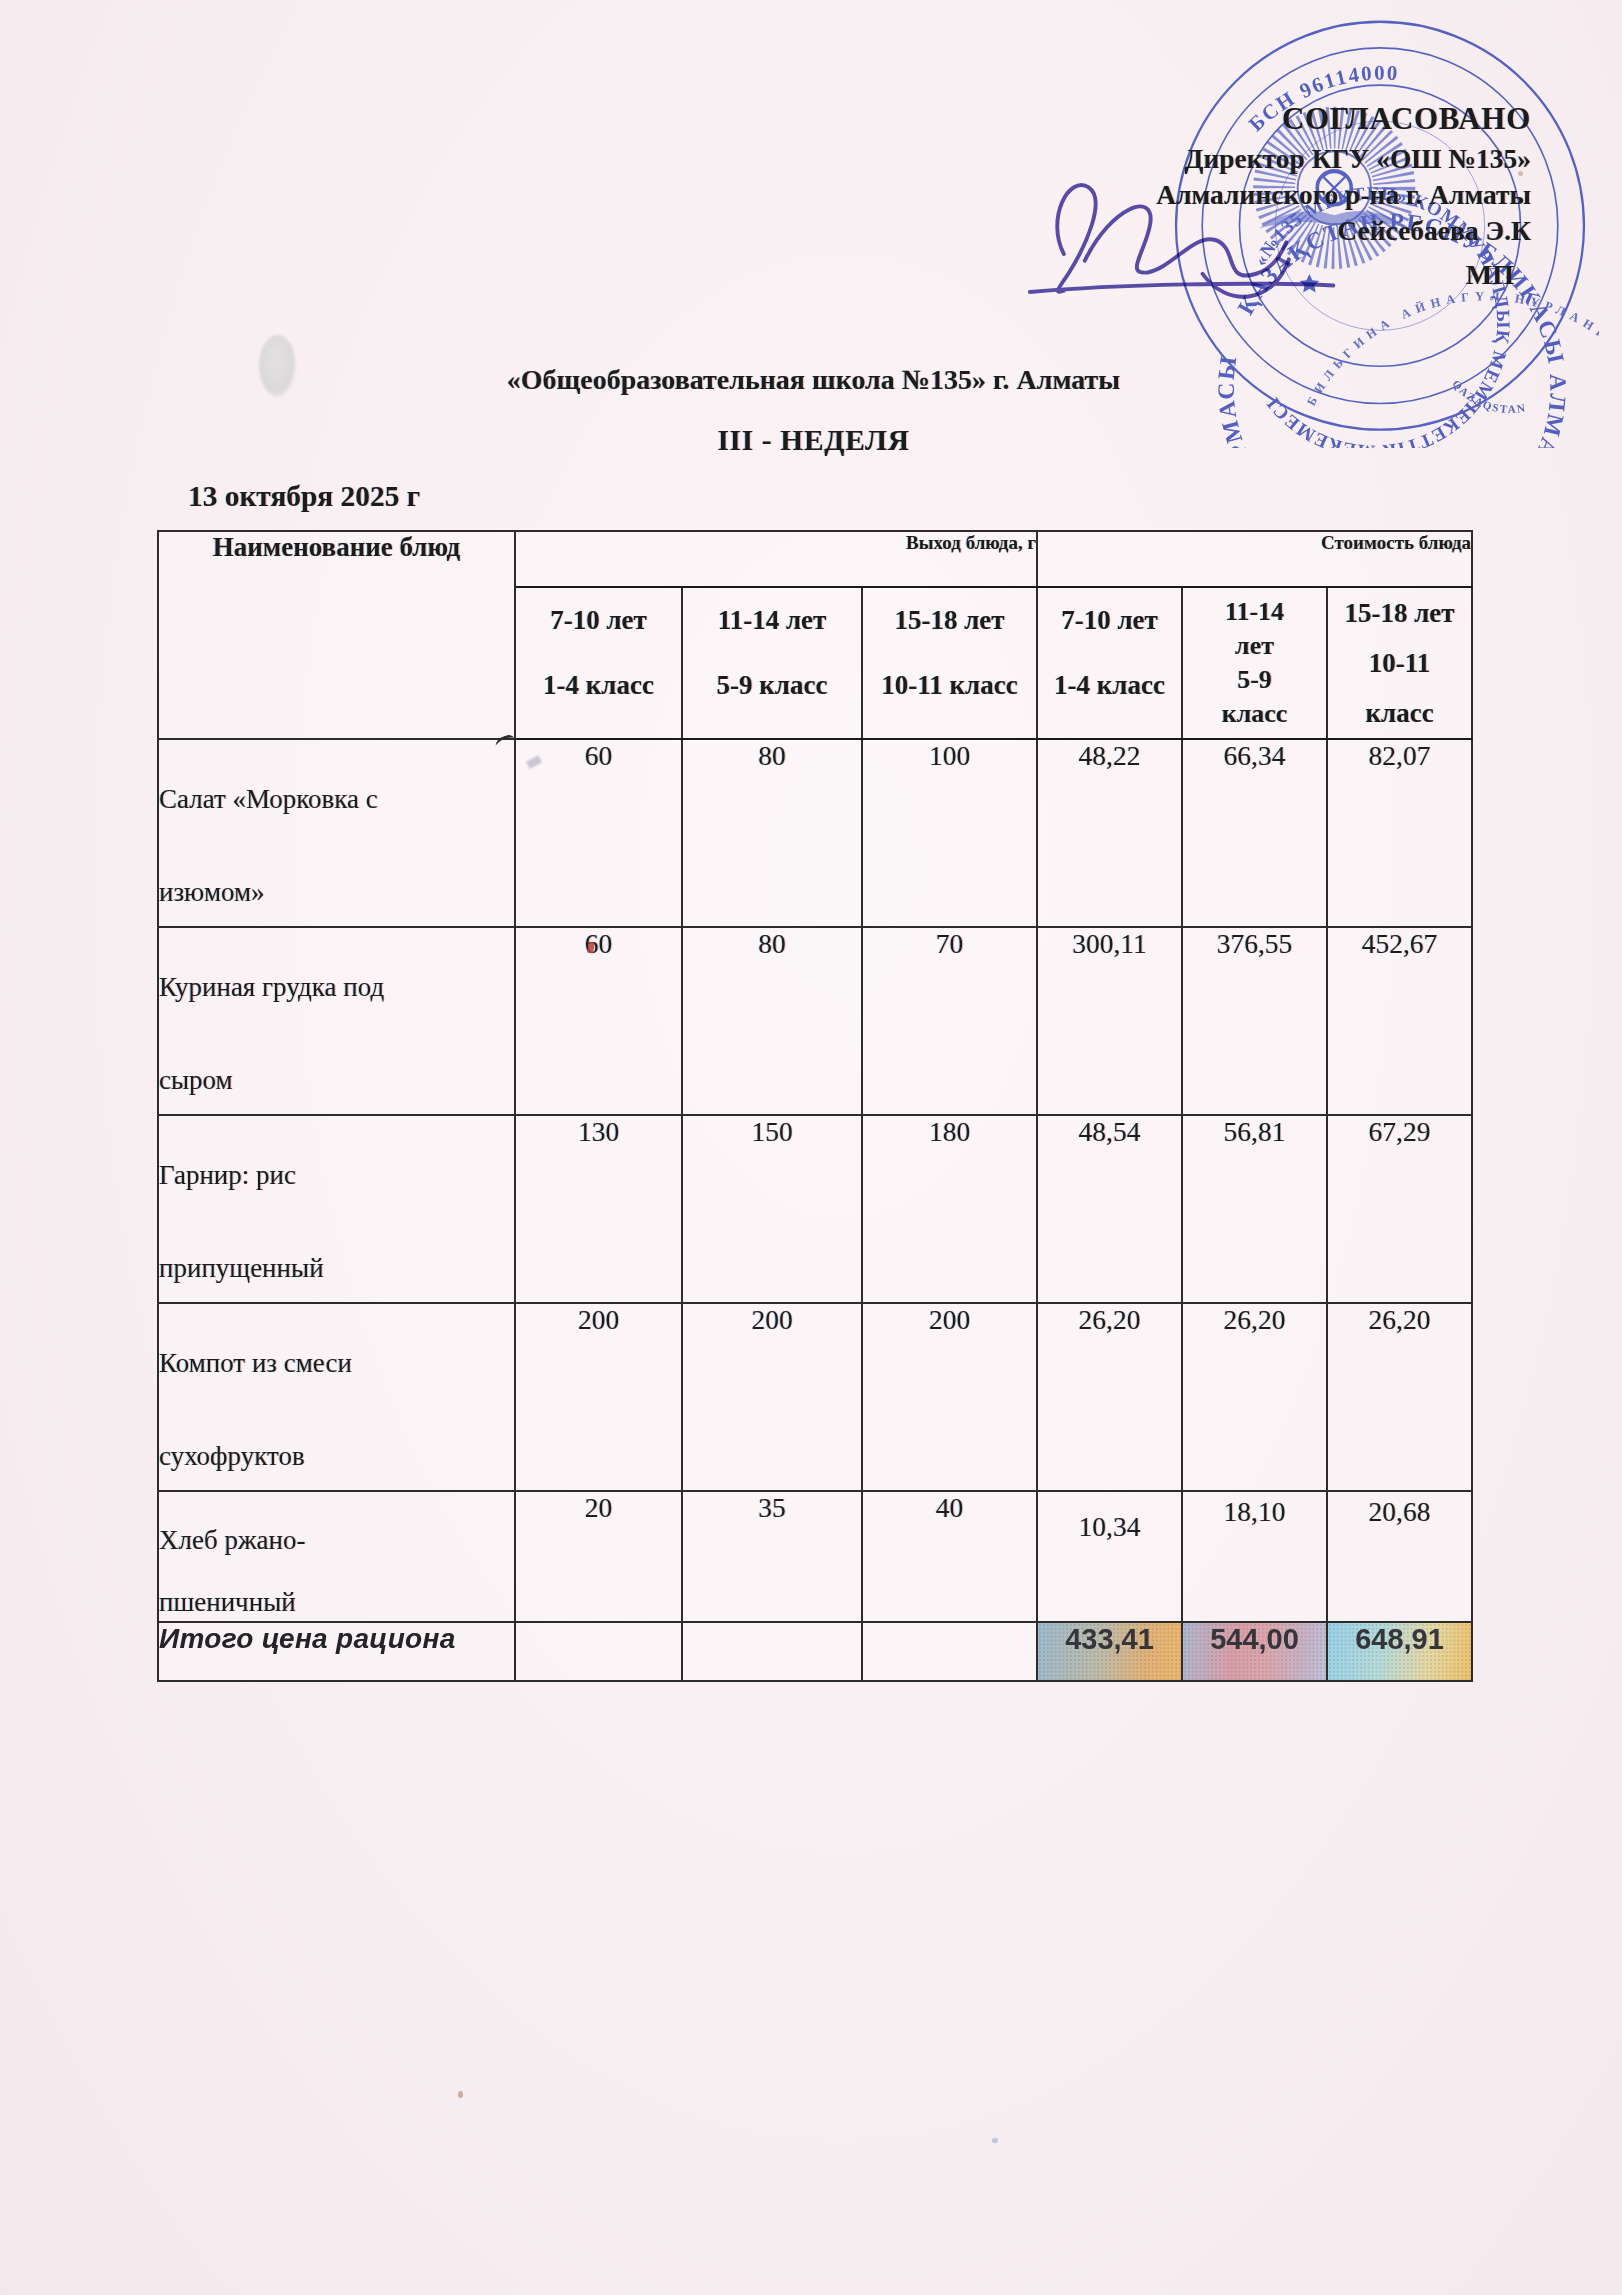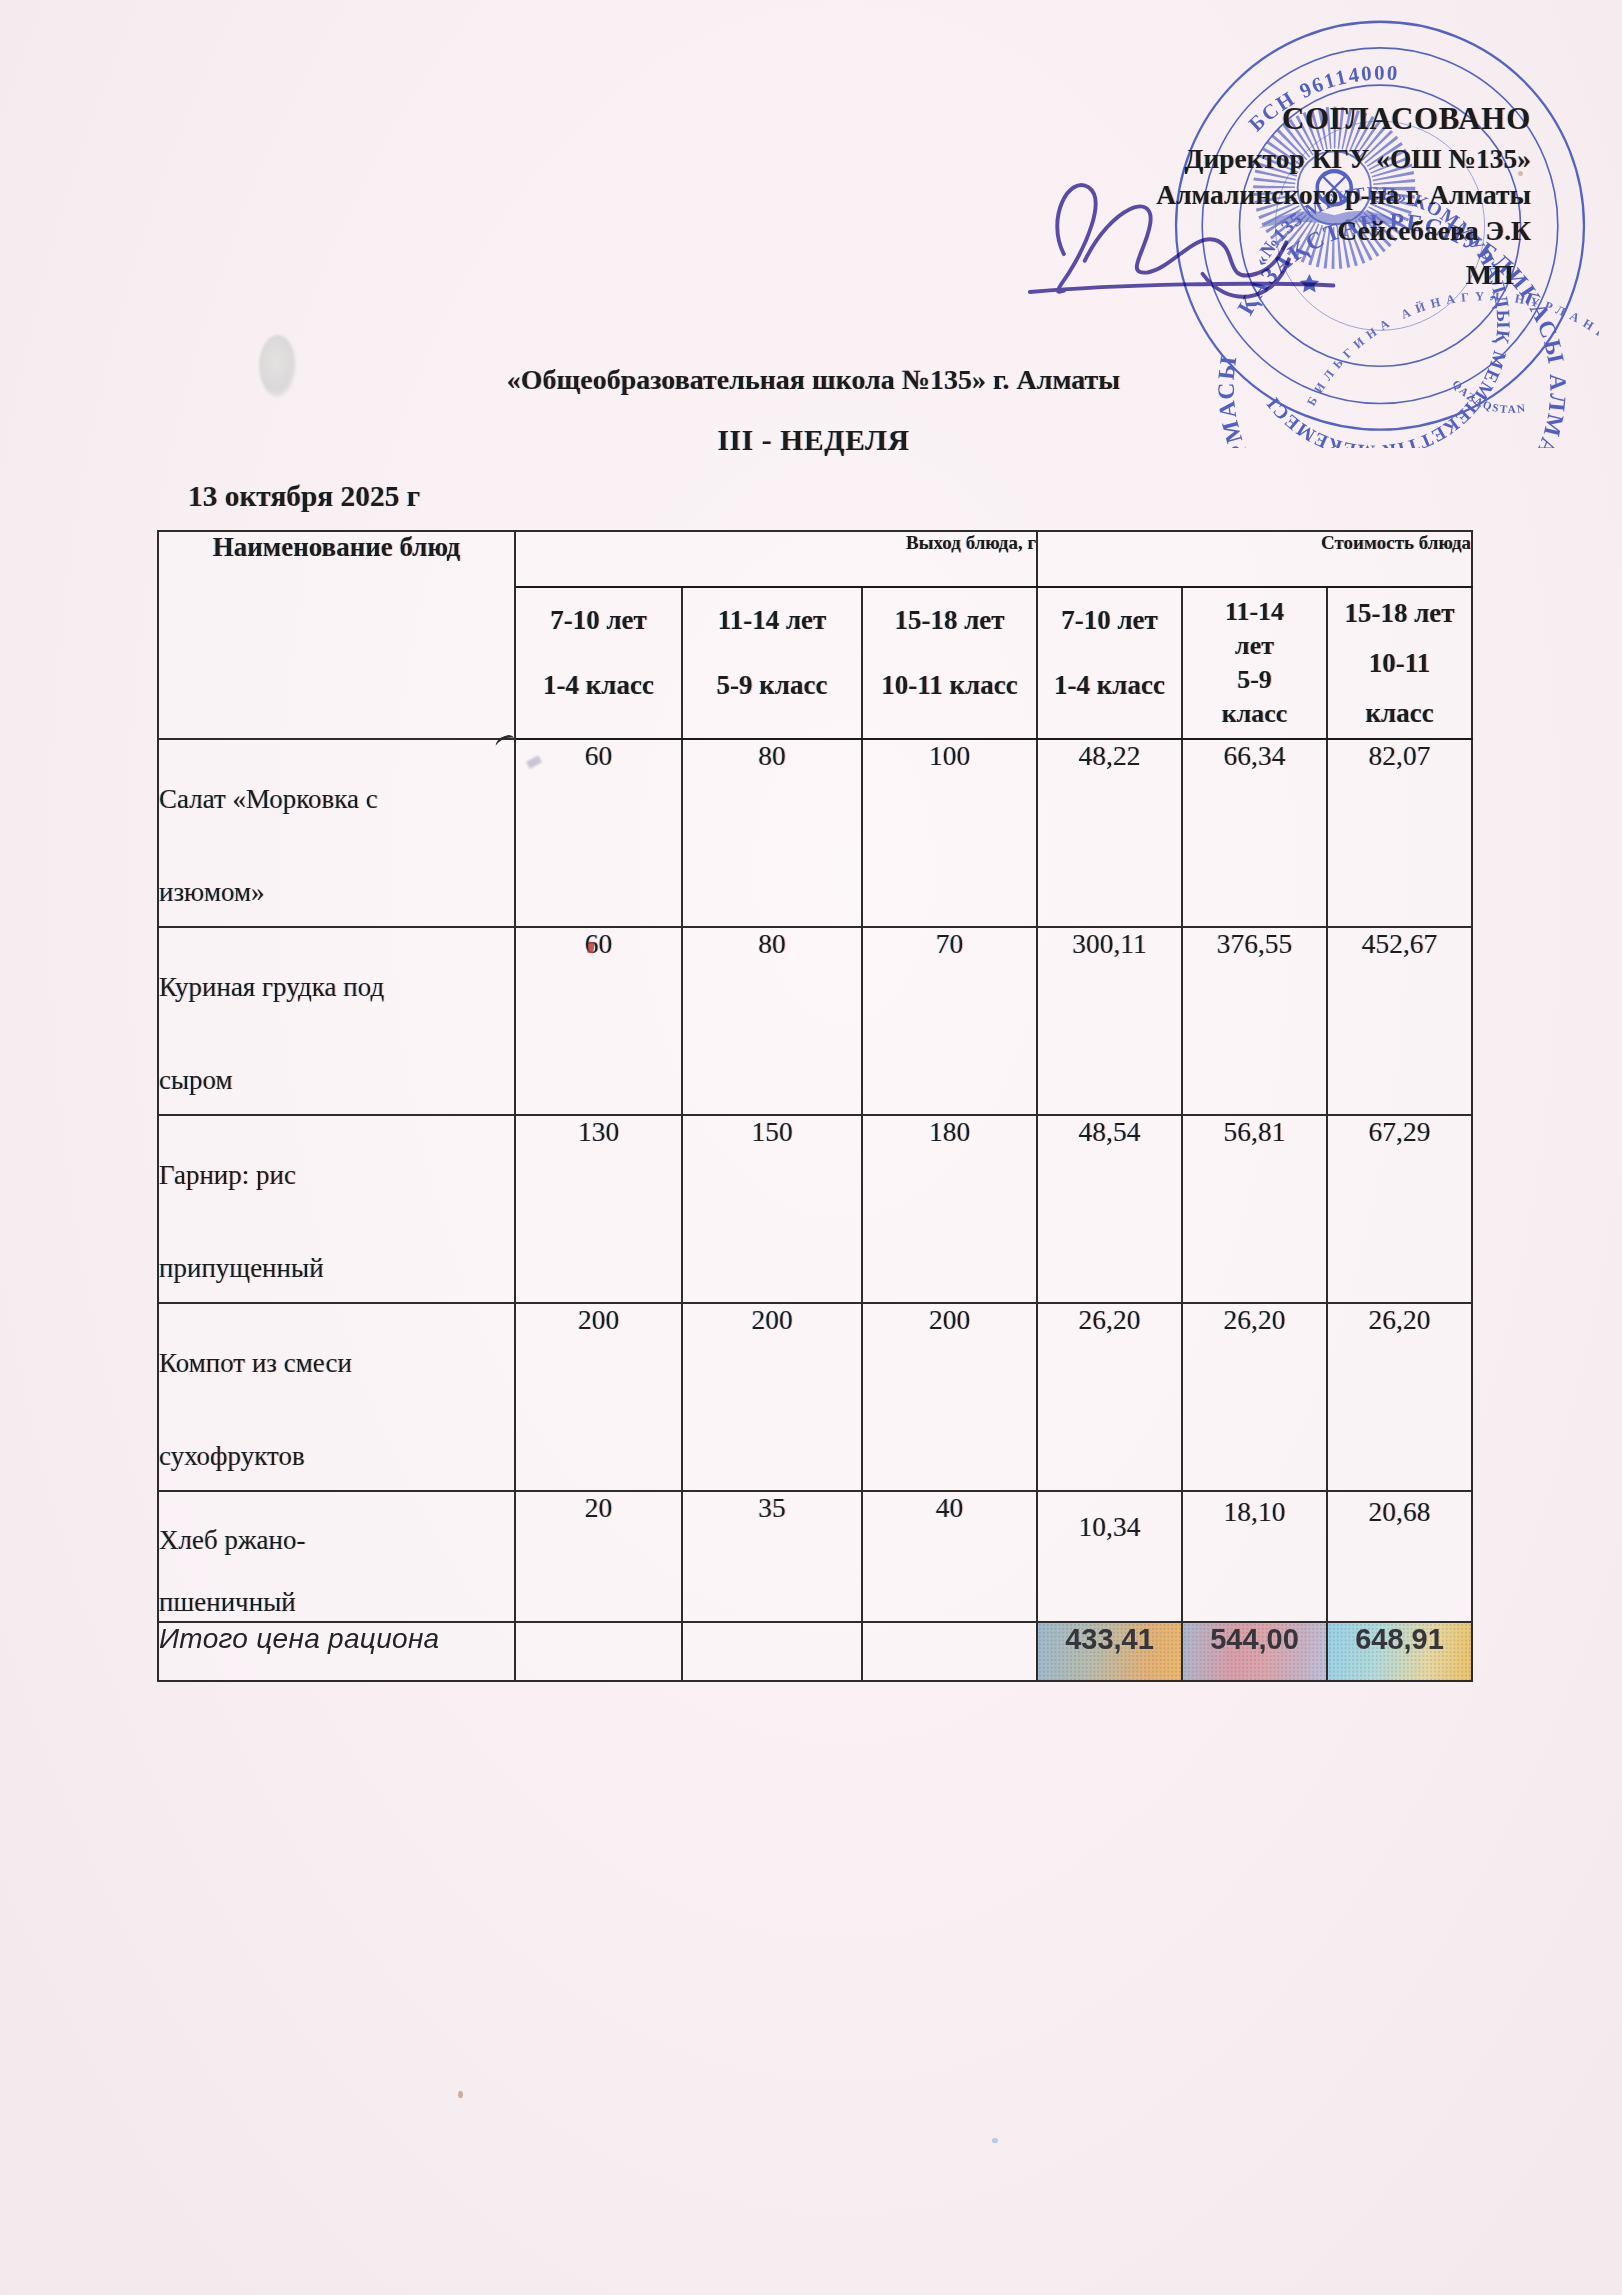--- a/index.html
+++ b/index.html
@@ -50,21 +50,21 @@
   thead tr.hrow2 th{border-bottom:2.6px solid #1a1a1a !important;}
   .sub{font-size:27px;text-align:center;vertical-align:bottom;padding-bottom:17px;line-height:65px;}
   .sub span{display:block;}
   .sub.mid4{vertical-align:middle;padding-bottom:0;line-height:34px;font-size:26px;}
   .sub.mid3{vertical-align:middle;padding-bottom:0;line-height:50px;}
   td.dish{font-size:27px;line-height:68px;padding:2.6px 5.2px 0 9.2px;}
   td.dish span{display:block;margin-top:25px;}
   td.num{font-size:27.5px;text-align:center;padding-top:10.5px;}
   td.low{vertical-align:bottom;padding-bottom:9.2px;padding-top:0;}
   tr.rtotal td{border-top:2.6px solid #151515;}
-  td.total-label{font-family:"Liberation Sans","DejaVu Sans",sans-serif;font-style:italic;font-weight:normal;
+  td.total-label{font-family:"Liberation Sans","DejaVu Sans",sans-serif;font-style:italic;font-weight:bold;
                  font-size:28px;padding:6.5px 0 0 10.5px;letter-spacing:0.3px;color:#242428;}
   td.hl{font-family:"Liberation Sans","DejaVu Sans",sans-serif;font-weight:bold;font-size:29px;color:#35353b;
         text-align:center;vertical-align:top;padding-top:9.2px;}
   td.hl0{background-image:
      radial-gradient(rgba(25,45,80,.14) 0.7px, transparent 1.1px),
      linear-gradient(100deg,#a2bbcb 4%,#bdbcab 42%,#e4b277 76%,#ecb86e 96%);
      background-size:3.9px 3.9px,100% 100%;}
   td.hl1{background-image:
      radial-gradient(rgba(80,25,40,.13) 0.7px, transparent 1.1px),
      linear-gradient(96deg,#aeb9d0 0%,#d8a0a9 36%,#dba7ae 58%,#c8b2c5 82%,#bfc3d8 100%);

